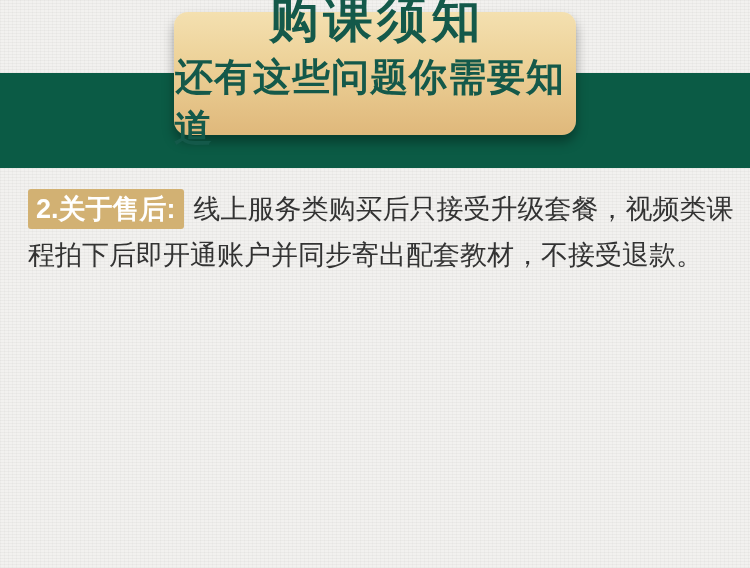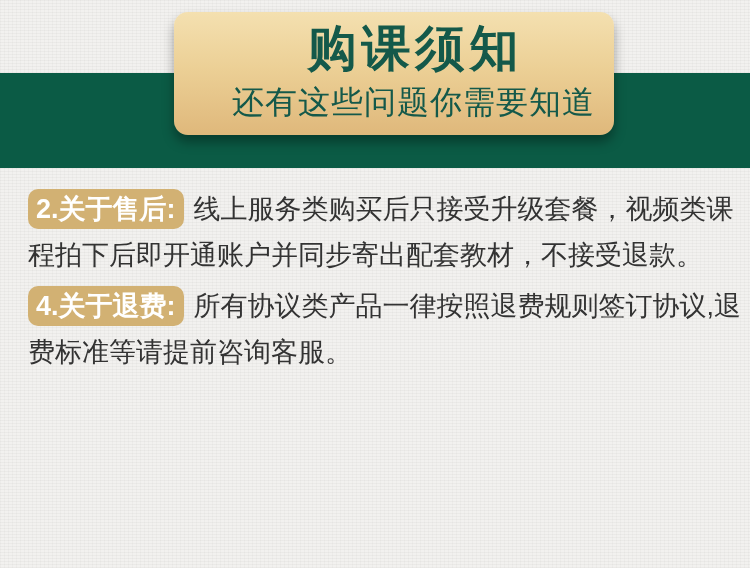--- a/index.html
+++ b/index.html
@@ -20,43 +20,43 @@
     width: 750px; height: 95px;
     background: #0b5b45;
   }
   .card {
     position: absolute; left: 174px; top: 12px;
     width: 402px; height: 123px;
     border-radius: 14px;
     background: linear-gradient(180deg, #f4e0b0 0%, #ecd096 45%, #dfb87b 100%);
     box-shadow: 0 7px 12px rgba(0,0,0,0.35);
     display: flex; flex-direction: column;
-    align-items: center; justify-content: center; padding-left: 38px;
+    align-items: center; justify-content: center;
   }
   .title {
     font-size: 49px; font-weight: bold;
     color: #14594a; line-height: 1.08;
     letter-spacing: 5px; text-indent: 5px;
   }
   .subtitle {
-    font-size: 32px; font-weight: normal;
+    font-size: 38px; font-weight: bold;
     color: #14594a; margin-top: 7px;
     letter-spacing: 1px; text-indent: 1px;
   }
   .content {
     position: absolute; left: 28px; top: 186px;
     width: 716px;
     color: #333333; font-size: 27px; line-height: 46px;
   }
   .item { margin: 0 0 5px 0; }
   .badge {
     display: inline-block;
     background: #d2b173; color: #ffffff;
     font-weight: bold;
-    border-radius: 10px;
+    border-radius: 3px;
     padding: 0 8px;
     margin-right: 10px;
     line-height: 40px;
   }
 </style>
 </head>
 <body>
 
 <div class="canvas"></div>
 
@@ -65,15 +65,14 @@
 <div class="card">
   <div class="title">购课须知</div>
   <div class="subtitle">还有这些问题你需要知道</div>
 </div>
 
 <div class="content">
 
   <p class="item"><span class="badge">2.关于售后:</span><span>线上服务类购买后只接受升级套餐，视频类课程拍下后即开通账户并同步寄出配套教材，不接受退款。</span></p>
 
 
-  <p class="item"><span class="badge">4.关于退费:</span><span>所有协议类产品一律按照退费规则签订协议,退费标准等请提前咨询客服。</span></p>
 
 </div>
 
 </body></html>

